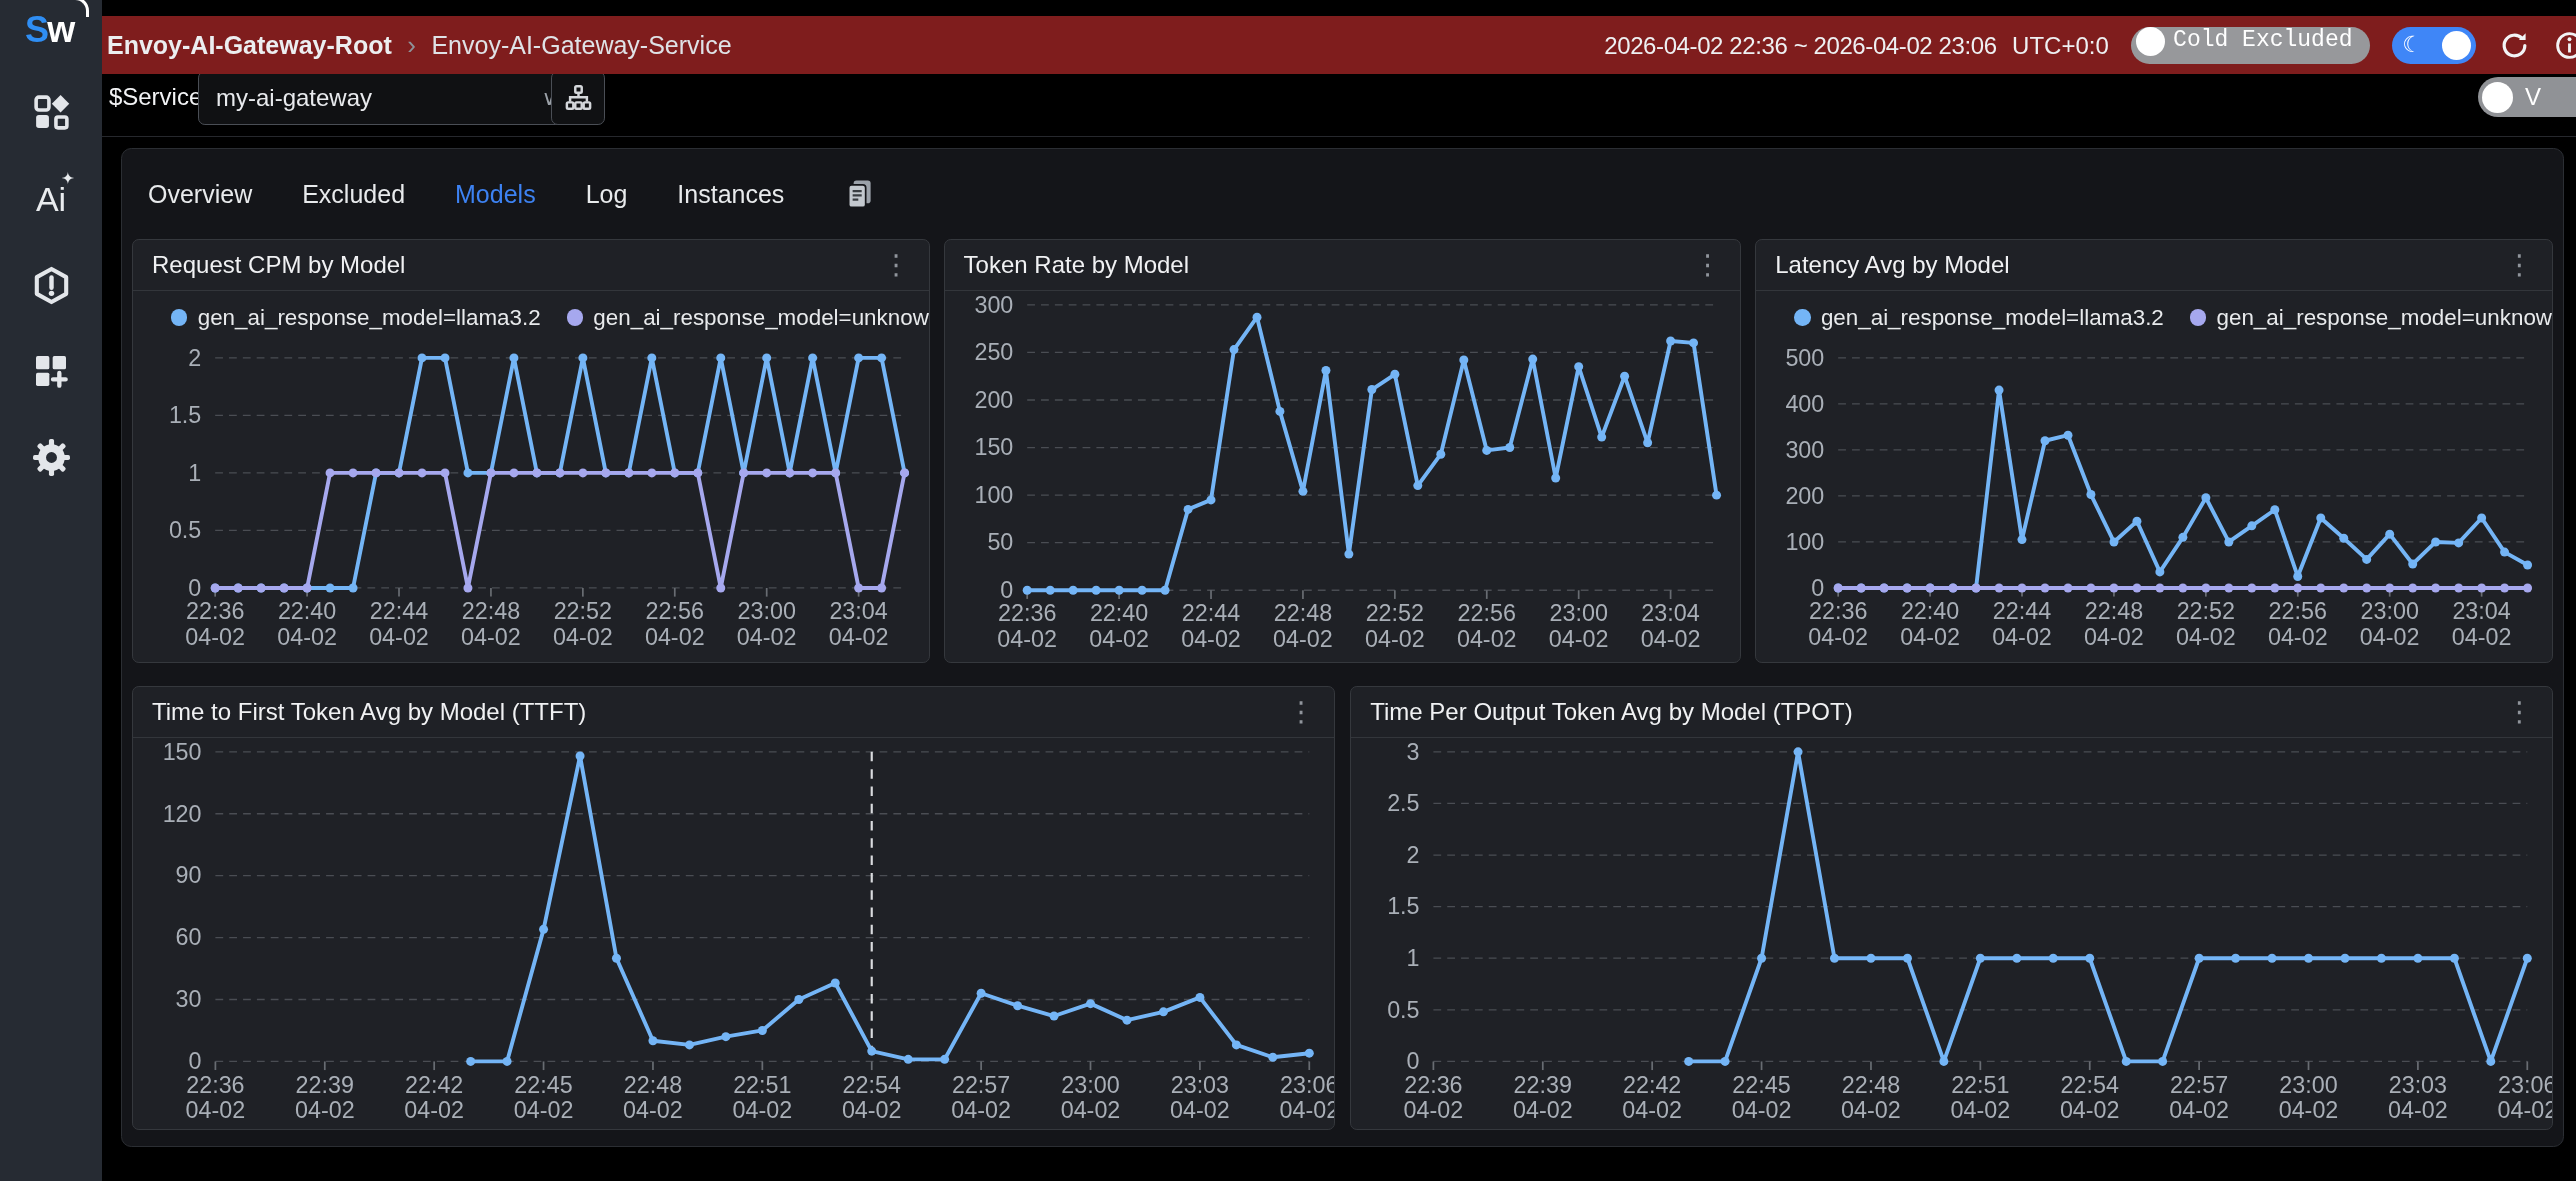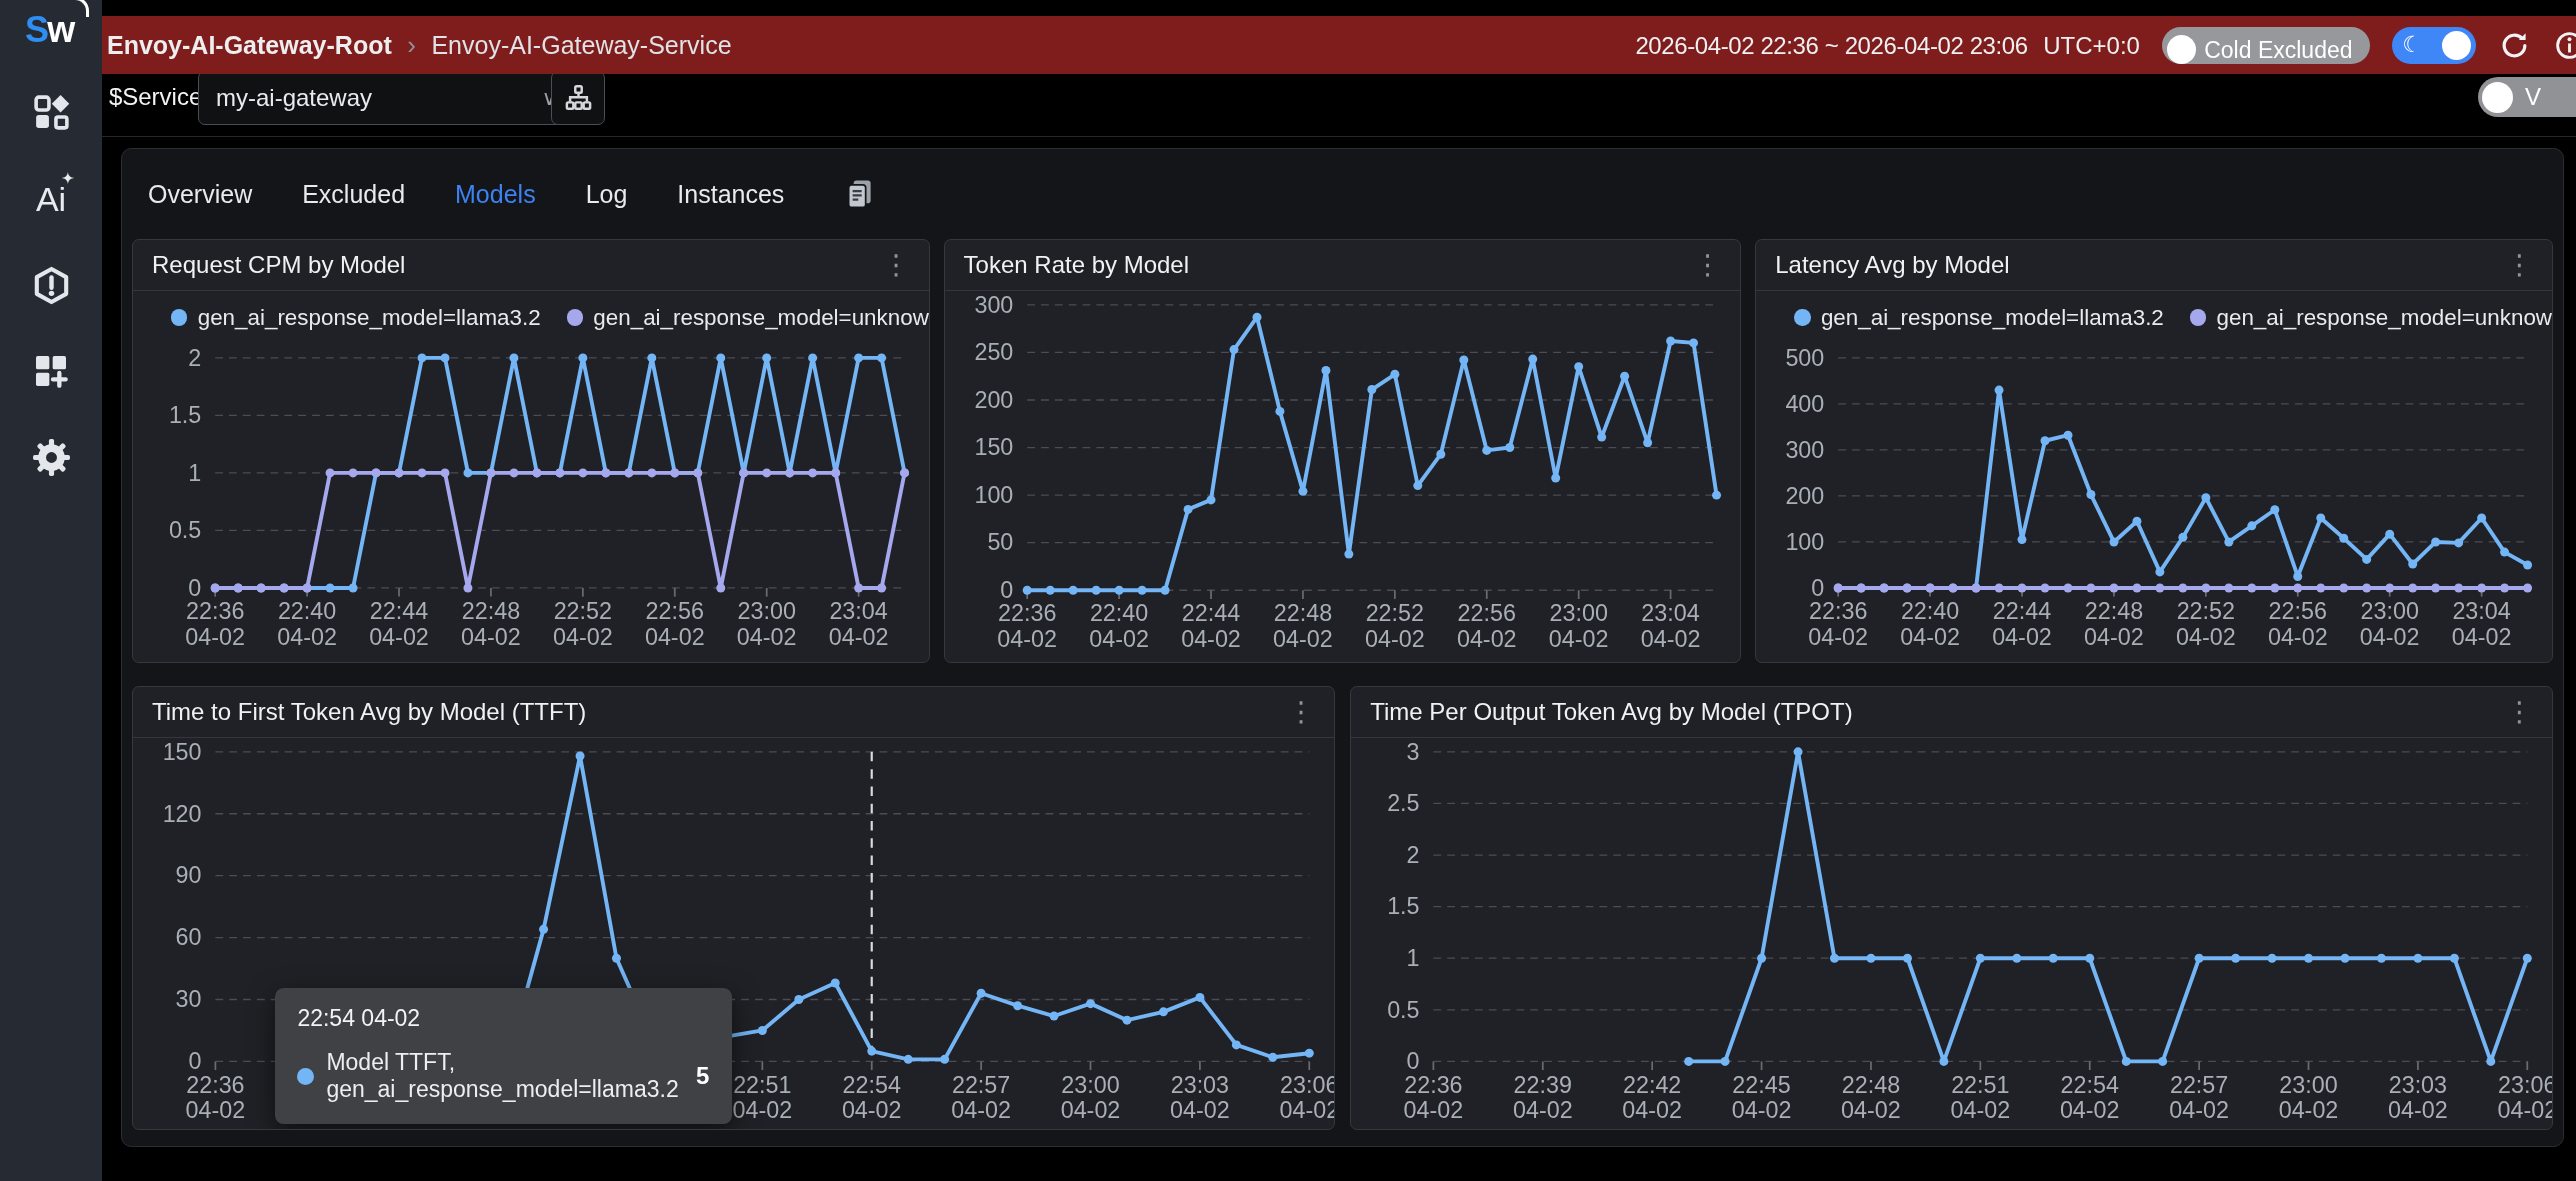--- a/index.html
+++ b/index.html
@@ -8,21 +8,21 @@
 
   
   .topbar{position:absolute;left:0;top:16px;width:100%;height:58px;background:#7f1d1d;z-index:3;}
   .breadcrumb{position:absolute;left:107px;top:0;height:59px;display:flex;align-items:center;gap:15.5px;font-size:25px;}
   .bc-root{font-weight:700;color:#eceef0;}
   .bc-sep{color:#8e939a;font-size:26px;}
   .bc-service{color:#dfe2e6;}
   .topbar-right{position:absolute;right:-10.3px;top:0;height:59px;display:flex;align-items:center;gap:22.4px;z-index:4;}
   .time-range{font-size:24px;color:#eef0f2;letter-spacing:-0.4px;white-space:nowrap;}
   .tz{font-size:24px;color:#eef0f2;margin-left:-6.9px;}
-  .pill{display:flex;align-items:flex-end;background:#97989b;border-radius:19px;height:37px;padding:0 17px 0 4.3px;gap:8.6px;cursor:pointer;}
+  .pill{display:flex;align-items:flex-start;background:#97989b;border-radius:19px;height:37px;padding:0 17px 0 4.3px;gap:8.6px;cursor:pointer;font-family:Liberation Mono, monospace;}
   .pill .knob{width:29px;height:29px;border-radius:50%;background:#fff;}
   .pill .pill-label{color:#fff;font-size:23px;}
   .moon-toggle{width:69px;height:37px;border-radius:19px;background:#3f86f7;display:flex;align-items:center;justify-content:space-between;padding:0 4.3px 0 10.3px;cursor:pointer;}
   .moon-toggle .moon{color:#fff;font-size:22.4px;line-height:1;}
   .moon-toggle .knob{width:29px;height:29px;border-radius:50%;background:#fff;}
   .icon-btn{width:33px;height:33px;display:flex;align-items:center;justify-content:center;cursor:pointer;}
 
   
   .sidebar{position:absolute;left:0;top:0;width:102px;height:100%;background:#262b33;z-index:5;}
   .logo{position:absolute;left:25px;top:8.6px;font-size:36px;font-weight:700;letter-spacing:-1.7px;}
@@ -589,28 +589,20 @@
             <circle cx="1022.7" cy="309.6" r="5.2" fill="#74b5f6"></circle>
             <circle cx="1064.8" cy="321.5" r="5.2" fill="#74b5f6"></circle>
             <circle cx="1107.0" cy="307.2" r="5.2" fill="#74b5f6"></circle>
             <circle cx="1149.2" cy="326.3" r="5.2" fill="#74b5f6"></circle>
             <circle cx="1191.3" cy="316.7" r="5.2" fill="#74b5f6"></circle>
             <circle cx="1233.5" cy="300.0" r="5.2" fill="#74b5f6"></circle>
             <circle cx="1275.7" cy="354.9" r="5.2" fill="#74b5f6"></circle>
             <circle cx="1317.8" cy="369.2" r="5.2" fill="#74b5f6"></circle>
             <circle cx="1360.0" cy="364.5" r="5.2" fill="#74b5f6"></circle>
           </svg>
-        <div class="tooltip">
-          <div class="tt-time">22:54 04-02</div>
-          <div class="tt-row">
-            <span class="tt-dot"></span>
-            <span>Model TTFT, gen_ai_response_model=llama3.2</span>
-            <span class="tt-val">5</span>
-          </div>
-        </div>
       </div>
 
       <div class="card">
         <div class="card-head">
           <span class="card-title">Time Per Output Token Avg by Model (TPOT)</span>
           <span class="kebab">⋮</span>
         </div>
         <svg class="chart-svg" width="1195" height="389" viewBox="0 0 1388 452">
             <line class="grid" x1="95" x2="1360" y1="374" y2="374"></line>
             <text class="ylab" x="79" y="383" text-anchor="end">0</text>

